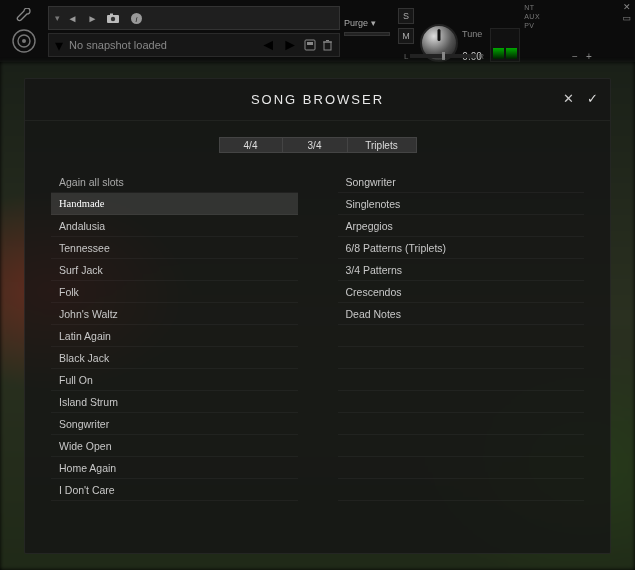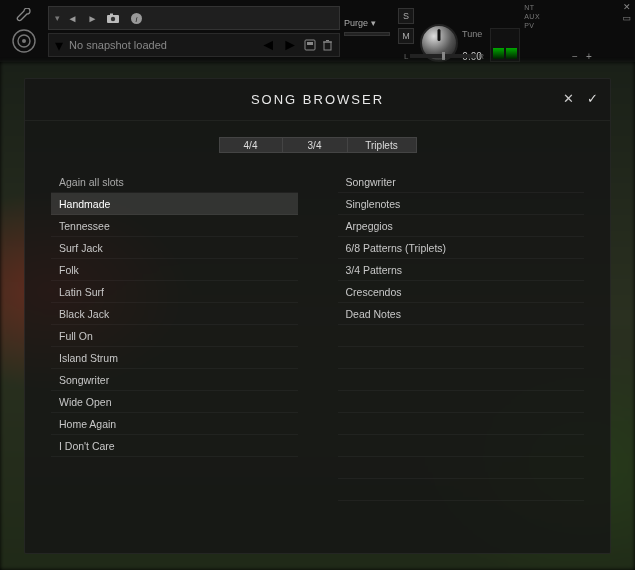--- a/index.html
+++ b/index.html
@@ -61,21 +61,21 @@
 .filter-row { display:flex; justify-content:center; padding:16px 0 18px; gap:0; }
 .filter-row .fbtn { width:64px; height:16px; background:#333; color:#ddd; font-size:10px;
   display:flex; align-items:center; justify-content:center; border:1px solid #444; cursor:pointer; }
 .filter-row .fbtn.mid { border-left:none; border-right:none; }
 .filter-row .fbtn.right { width:70px; }
 
 .lists { flex:1; display:flex; padding:0 26px 10px; gap:40px; overflow:hidden; }
 .list { flex:1; display:flex; flex-direction:column; }
 .list .item { height:22px; display:flex; align-items:center; padding:0 8px;
   color:#c8c8c8; font-size:10.5px; border-bottom:1px solid rgba(255,255,255,0.045); cursor:pointer; }
-.list .item.sel { background:rgba(255,255,255,0.12); color:#fff; }
+.list .item.sel { background:rgba(255,255,255,0.12); color:#fff;font-family:Liberation Serif, serif; }
 .list .item.clear { color:#aaa; }
 .list .item.empty { cursor:default; }
 
 svg { display:block; }
 </style>
 </head>
 <body>
 
 <div class="topbar">
   <div class="left-col">
@@ -192,24 +192,26 @@
   <div class="filter-row">
     <div class="fbtn">4/4</div>
     <div class="fbtn mid">3/4</div>
     <div class="fbtn right">Triplets</div>
   </div>
 
   <div class="lists">
     <div class="list" id="left-list">
         <div class="item clear">Again all slots</div>
         <div class="item sel">Handmade</div>
+        <div class="item">Andalusia</div>
         <div class="item">Tennessee</div>
         <div class="item">Surf Jack</div>
         <div class="item">Folk</div>
-        <div class="item">Latin Surf</div>
+        <div class="item">John's Waltz</div>
+        <div class="item">Latin Again</div>
         <div class="item">Black Jack</div>
         <div class="item">Full On</div>
         <div class="item">Island Strum</div>
         <div class="item">Songwriter</div>
         <div class="item">Wide Open</div>
         <div class="item">Home Again</div>
         <div class="item">I Don't Care</div>
       </div>
     <div class="list" id="right-list">
         <div class="item">Songwriter</div>

